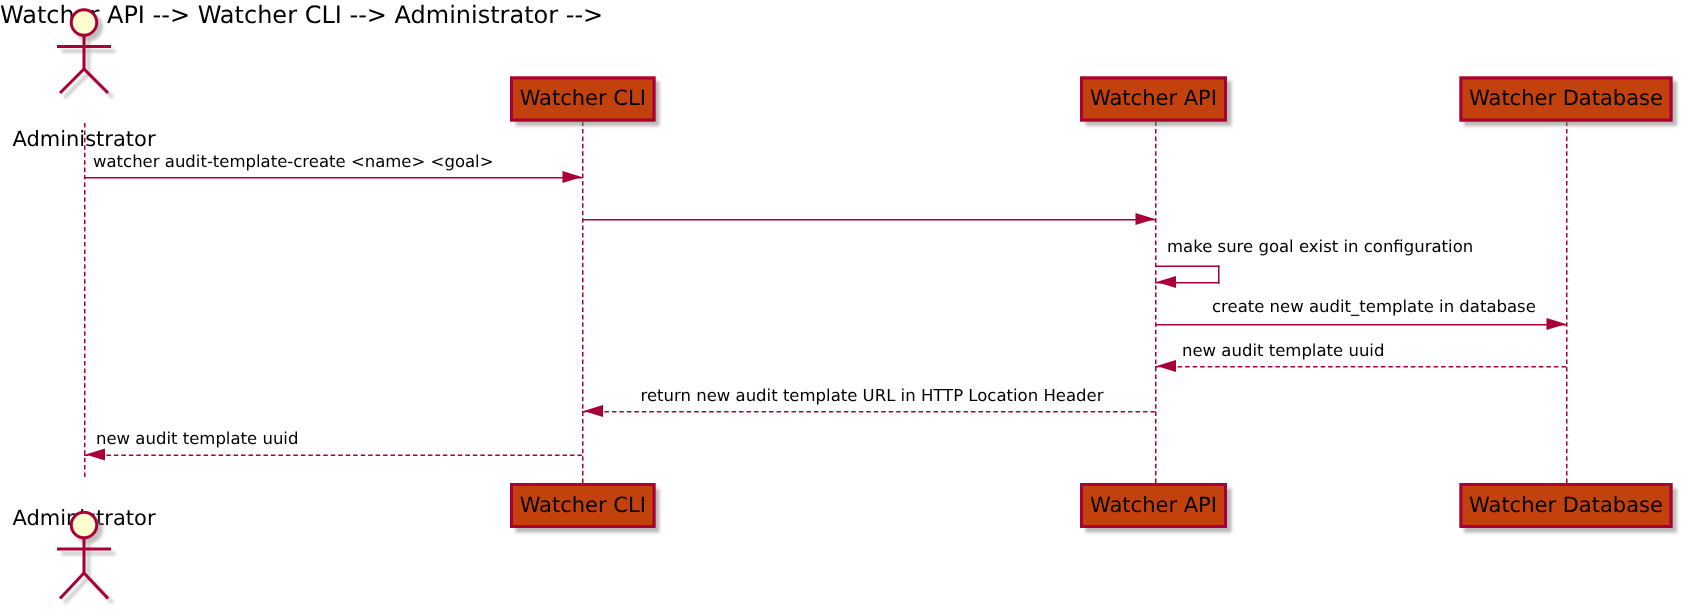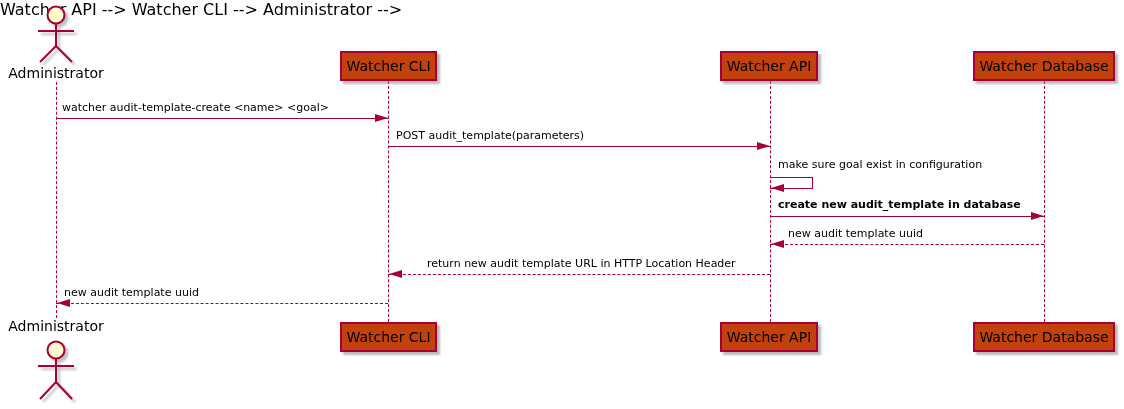--- a/index.html
+++ b/index.html
@@ -36,20 +36,21 @@
     white-space: nowrap;
   }
   
   .actor-label {
     position: absolute;
     width: 96px;
     text-align: center;
     color: #000000;
     font-size: 14px;
     white-space: nowrap;
+    margin-top: 20px;
   }
   .actor-svg {
     position: absolute;
     filter: drop-shadow(3px 3px 1px rgba(130,130,130,0.5));
   }
   
   .msg-label {
     position: absolute;
     color: #000000;
     font-size: 11px;
@@ -112,31 +113,30 @@
   <div class="pbox" style="left:340px; top:51px; width:97px;">Watcher CLI</div>
   <div class="pbox" style="left:720px; top:51px; width:98px;">Watcher API</div>
   <div class="pbox" style="left:973px; top:51px; width:142px;">Watcher Database</div>
 
   
   <div class="msg-label" style="left:62px; top:101px;">watcher audit-template-create &lt;name&gt; &lt;goal&gt;</div>
   <div class="line solid" style="left:56px; top:118px; width:332px;"></div>
   <div class="arr right" style="left:375px; top:114px;"></div>
 
   
-  <div class="msg-label" style="left:396px; top:129px;">POST audit_template(parameters)</div>
   <div class="line solid" style="left:388px; top:146px; width:382px;"></div>
   <div class="arr right" style="left:757px; top:142px;"></div>
 
   
   <div class="msg-label" style="left:778px; top:158px;">make sure goal exist in configuration</div>
   <div class="self-loop" style="left:770px; top:177px; width:43px; height:12px;"></div>
   <div class="arr left" style="left:771px; top:184px;"></div>
 
   
-  <div class="msg-label" style="left:778px; top:198px;font-weight:bold;">create new audit_template in database</div>
+  <div class="msg-label" style="left:808px; top:198px;">create new audit_template in database</div>
   <div class="line solid" style="left:770px; top:216px; width:274px;"></div>
   <div class="arr right" style="left:1031px; top:212px;"></div>
 
    Watcher API --&gt;
   <div class="msg-label" style="left:788px; top:227px;">new audit template uuid</div>
   <div class="line dashed" style="left:770px; top:244px; width:274px;"></div>
   <div class="arr left" style="left:771px; top:240px;"></div>
 
    Watcher CLI --&gt;
   <div class="msg-label" style="left:427px; top:257px;">return new audit template URL in HTTP Location Header</div>

